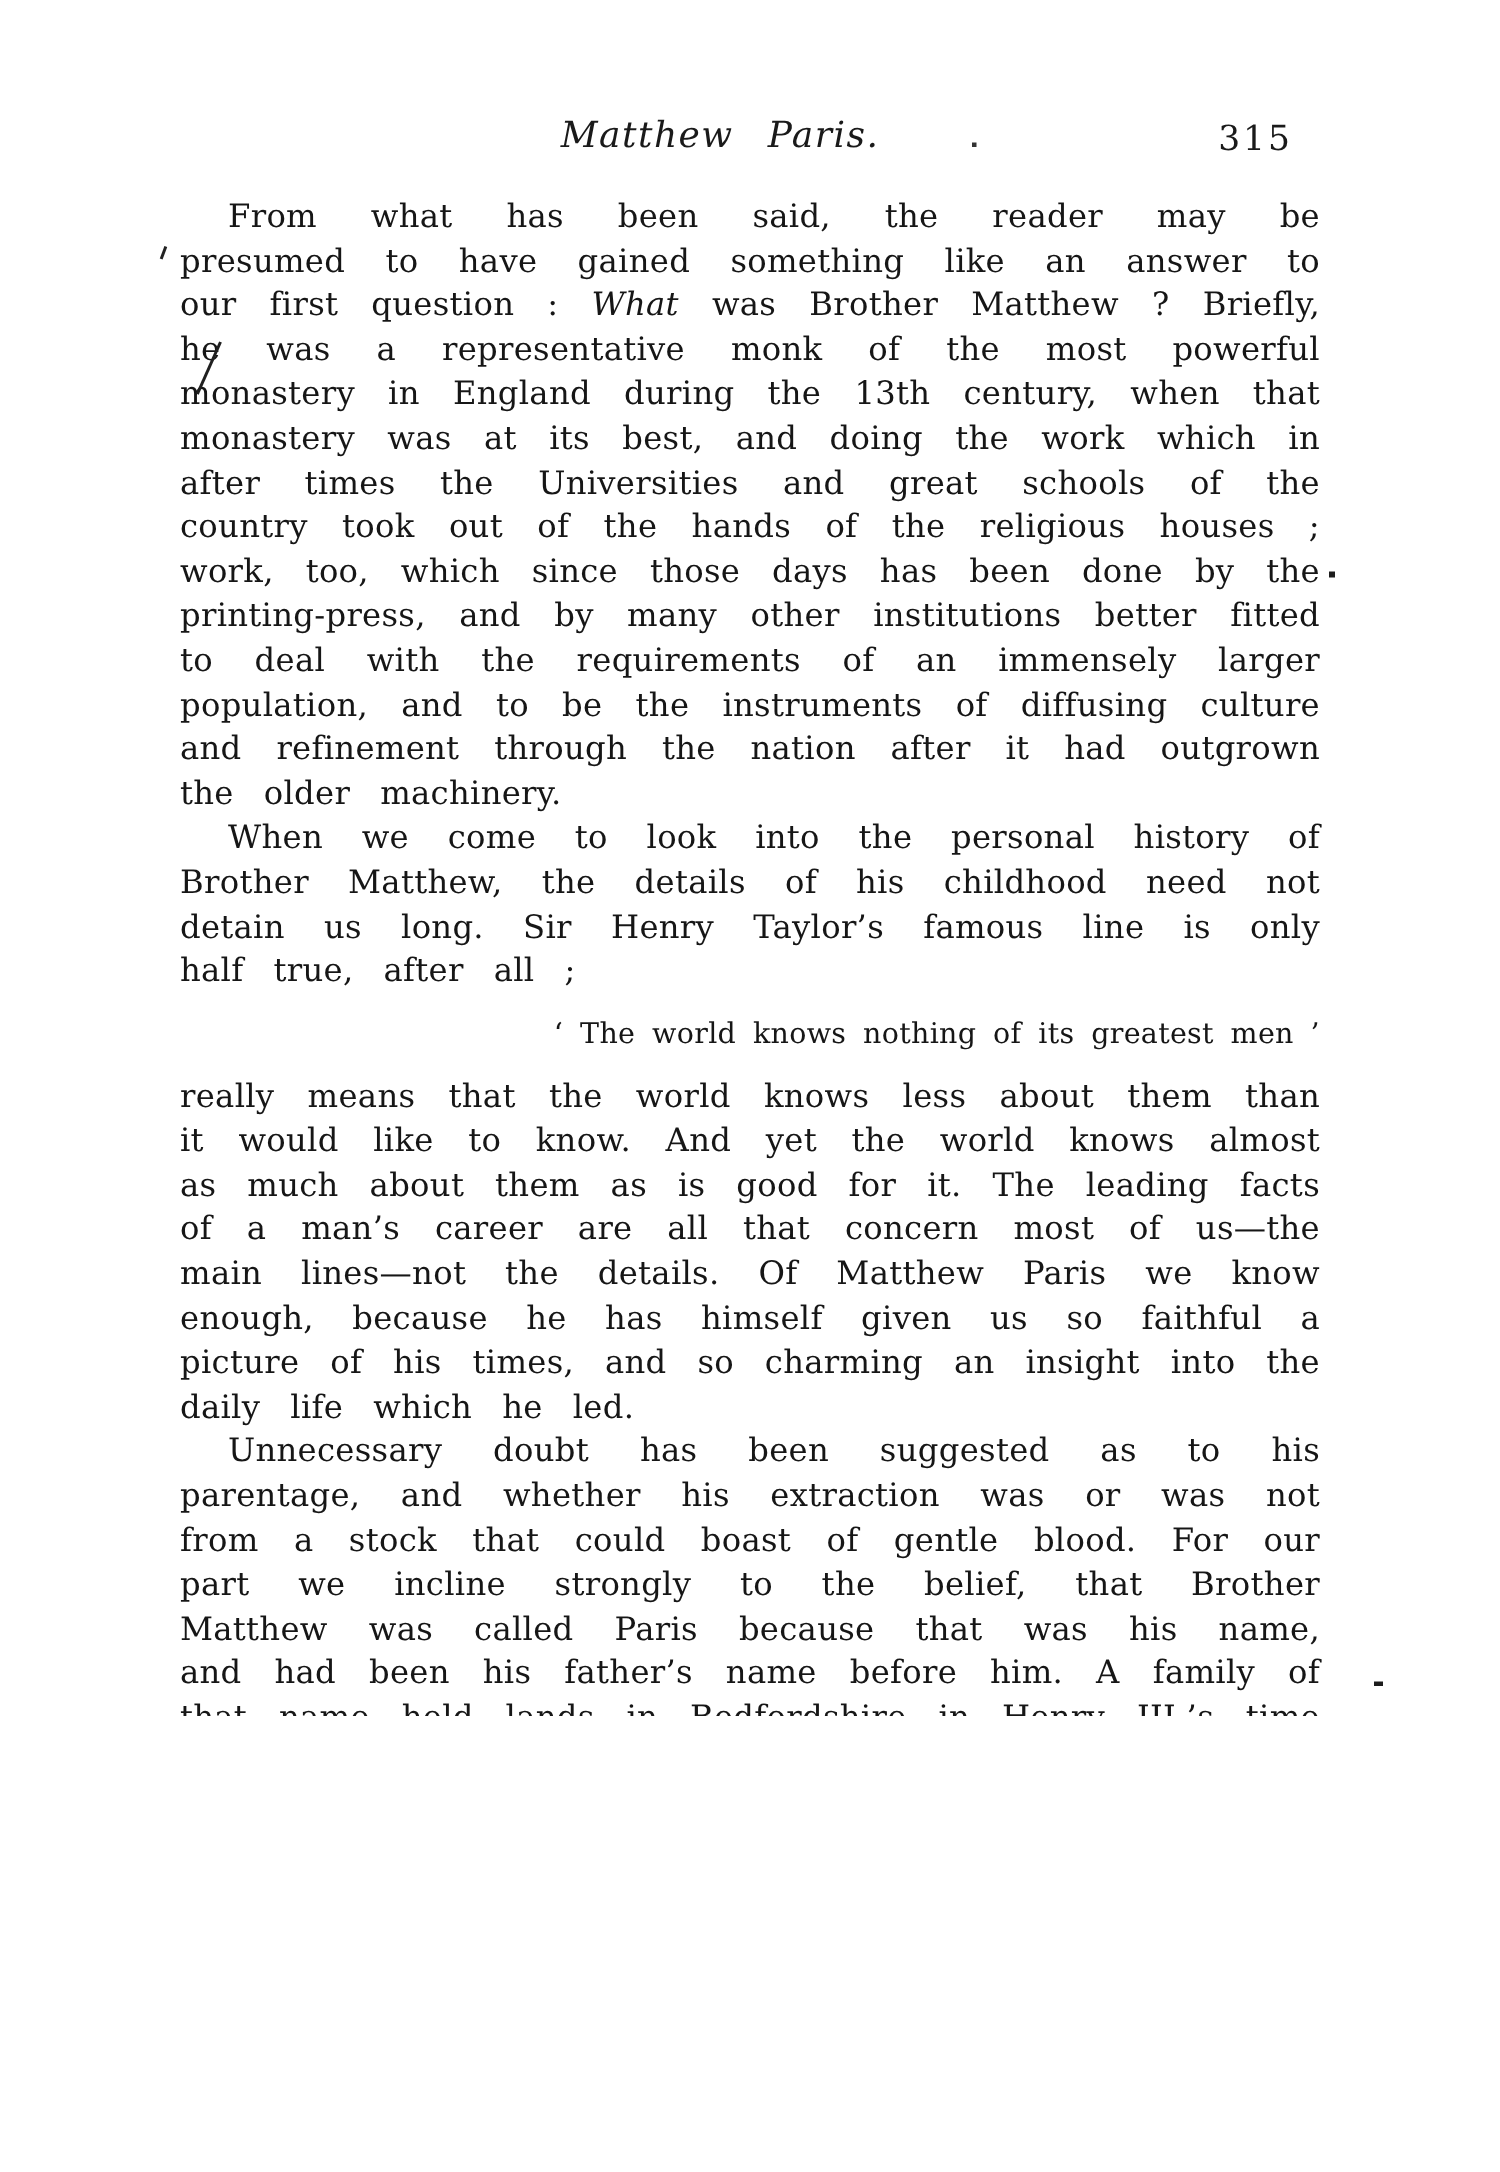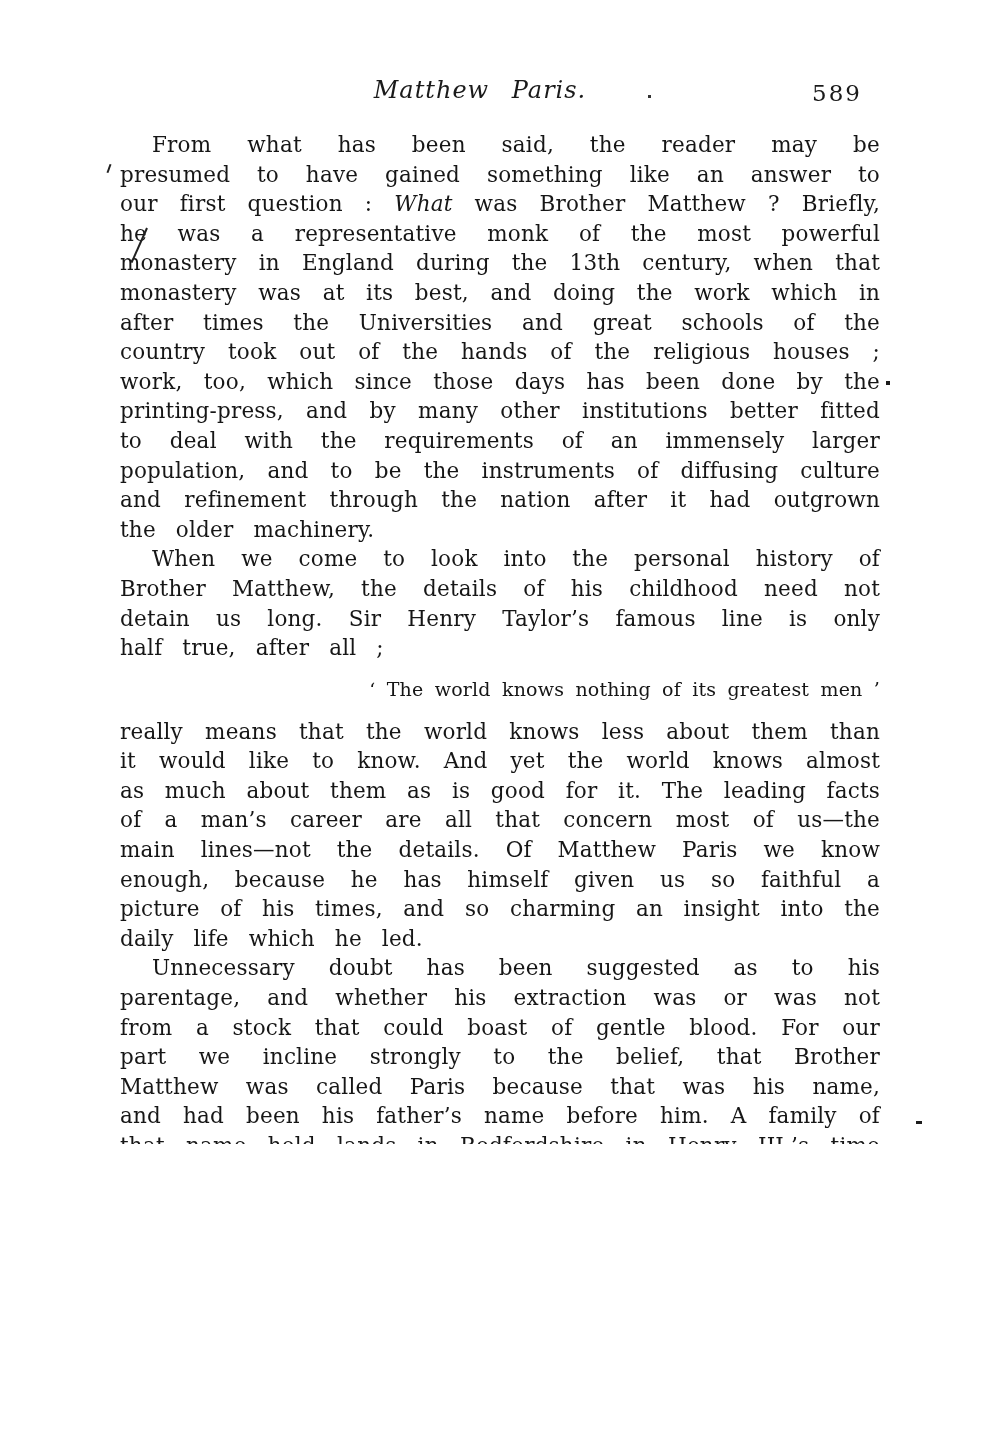--- a/index.html
+++ b/index.html
@@ -121,21 +121,21 @@
 </style>
 </head>
 <body>
 
 <div class="page">
 
   <div class="header">
     <span class="running-title">Matthew Paris.</span>
   </div>
 
-  <span class="page-number">589</span>
+  <span class="page-number">315</span>
 
   <div class="body-text">
 
     <p class="para indent"><span>From what has been said, the reader may be presumed to have gained something like an answer to our first question : </span><em class="ital">What</em><span> was Brother Matthew ?  Briefly, he was a representative monk of the most powerful monastery in England during the 13th century, when that monastery was at its best, and doing the work which in after times the Universities and great schools of the country took out of the hands of the religious houses ; work, too, which since those days has been done by the printing-press, and by many other institutions better fitted to deal with the requirements of an immensely larger population, and to be the instruments of diffusing culture and refinement through the nation after it had outgrown the older machinery.</span></p>
 
     <p class="para indent">When we come to look into the personal history of Brother Matthew, the details of his childhood need not detain us long. Sir Henry Taylor’s famous line is only half true, after all ;</p>
 
     <div class="verse-quote">‘ The world knows nothing of its greatest men ’</div>
 
     <p class="para">really means that the world knows less about them than it would like to know.  And yet the world knows almost as much about them as is good for it.  The leading facts of a man’s career are all that concern most of us—the main lines—not the details. Of Matthew Paris we know enough, because he has himself given us so faithful a picture of his times, and so charming an insight into the daily life which he led.</p>

